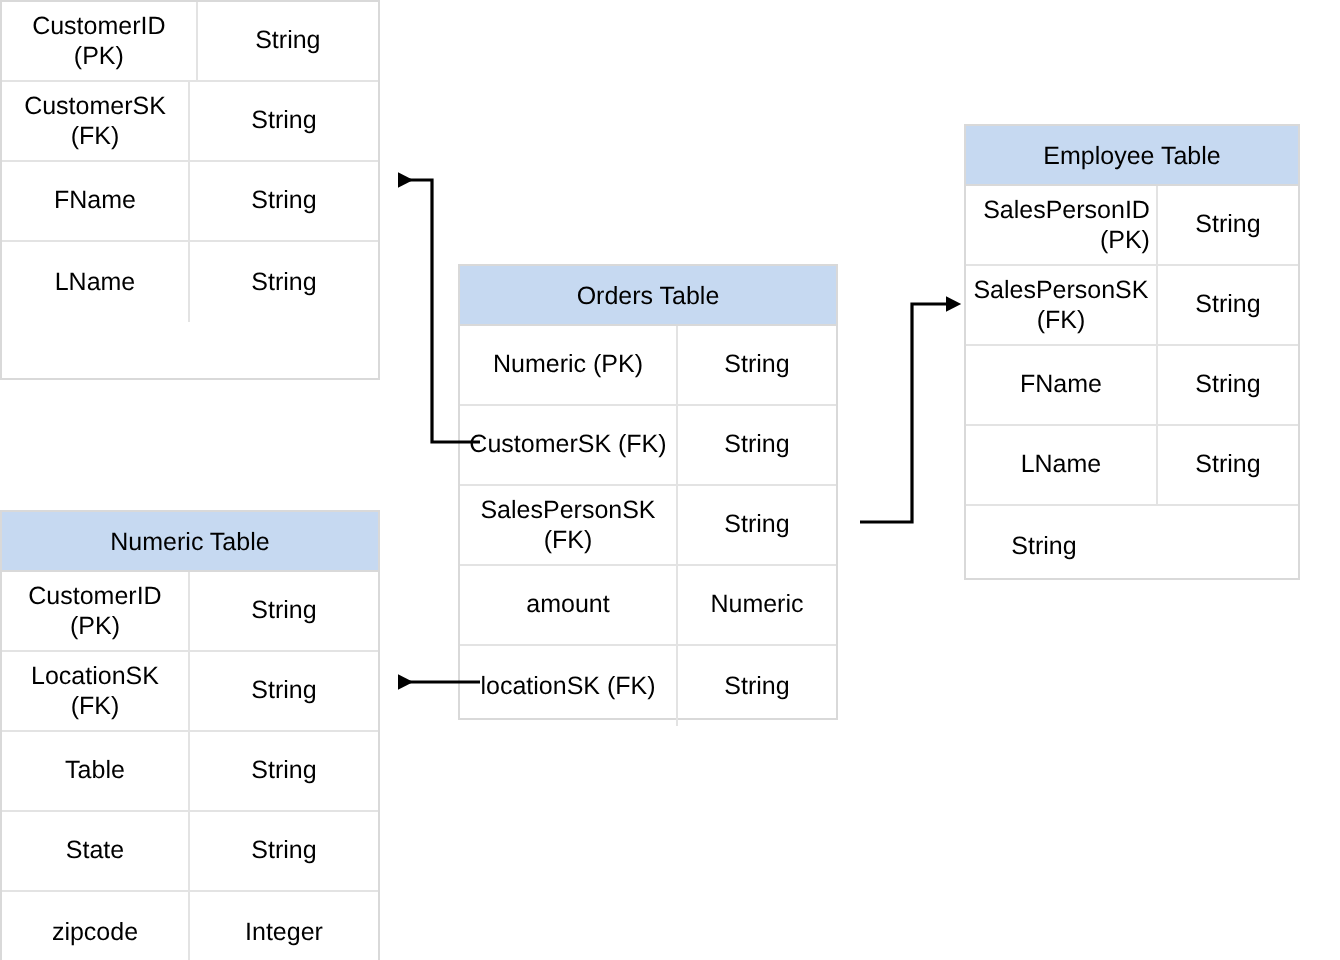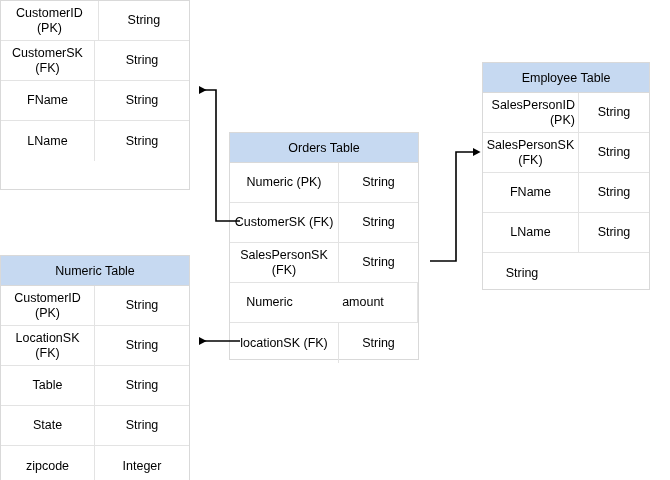--- a/index.html
+++ b/index.html
@@ -120,22 +120,22 @@
     </div>
     <div class="er-row">
       <div class="er-cell name" style="width:109px;">CustomerSK (FK)</div>
       <div class="er-cell" style="width:79px;">String</div>
     </div>
     <div class="er-row">
       <div class="er-cell name" style="width:109px;">SalesPersonSK (FK)</div>
       <div class="er-cell" style="width:79px;">String</div>
     </div>
     <div class="er-row">
+      <div class="er-cell name" style="width:109px;">amount</div>
       <div class="er-cell" style="width:79px;">Numeric</div>
-      <div class="er-cell name" style="width:109px;">amount</div>
     </div>
     <div class="er-row">
       <div class="er-cell name" style="width:109px;">locationSK (FK)</div>
       <div class="er-cell" style="width:79px;">String</div>
     </div>
   </div>
 
   <div class="er-table" style="left:482px; top:62px; width:168px; height:228px;">
     <div class="er-header">Employee Table</div>
     <div class="er-row">

